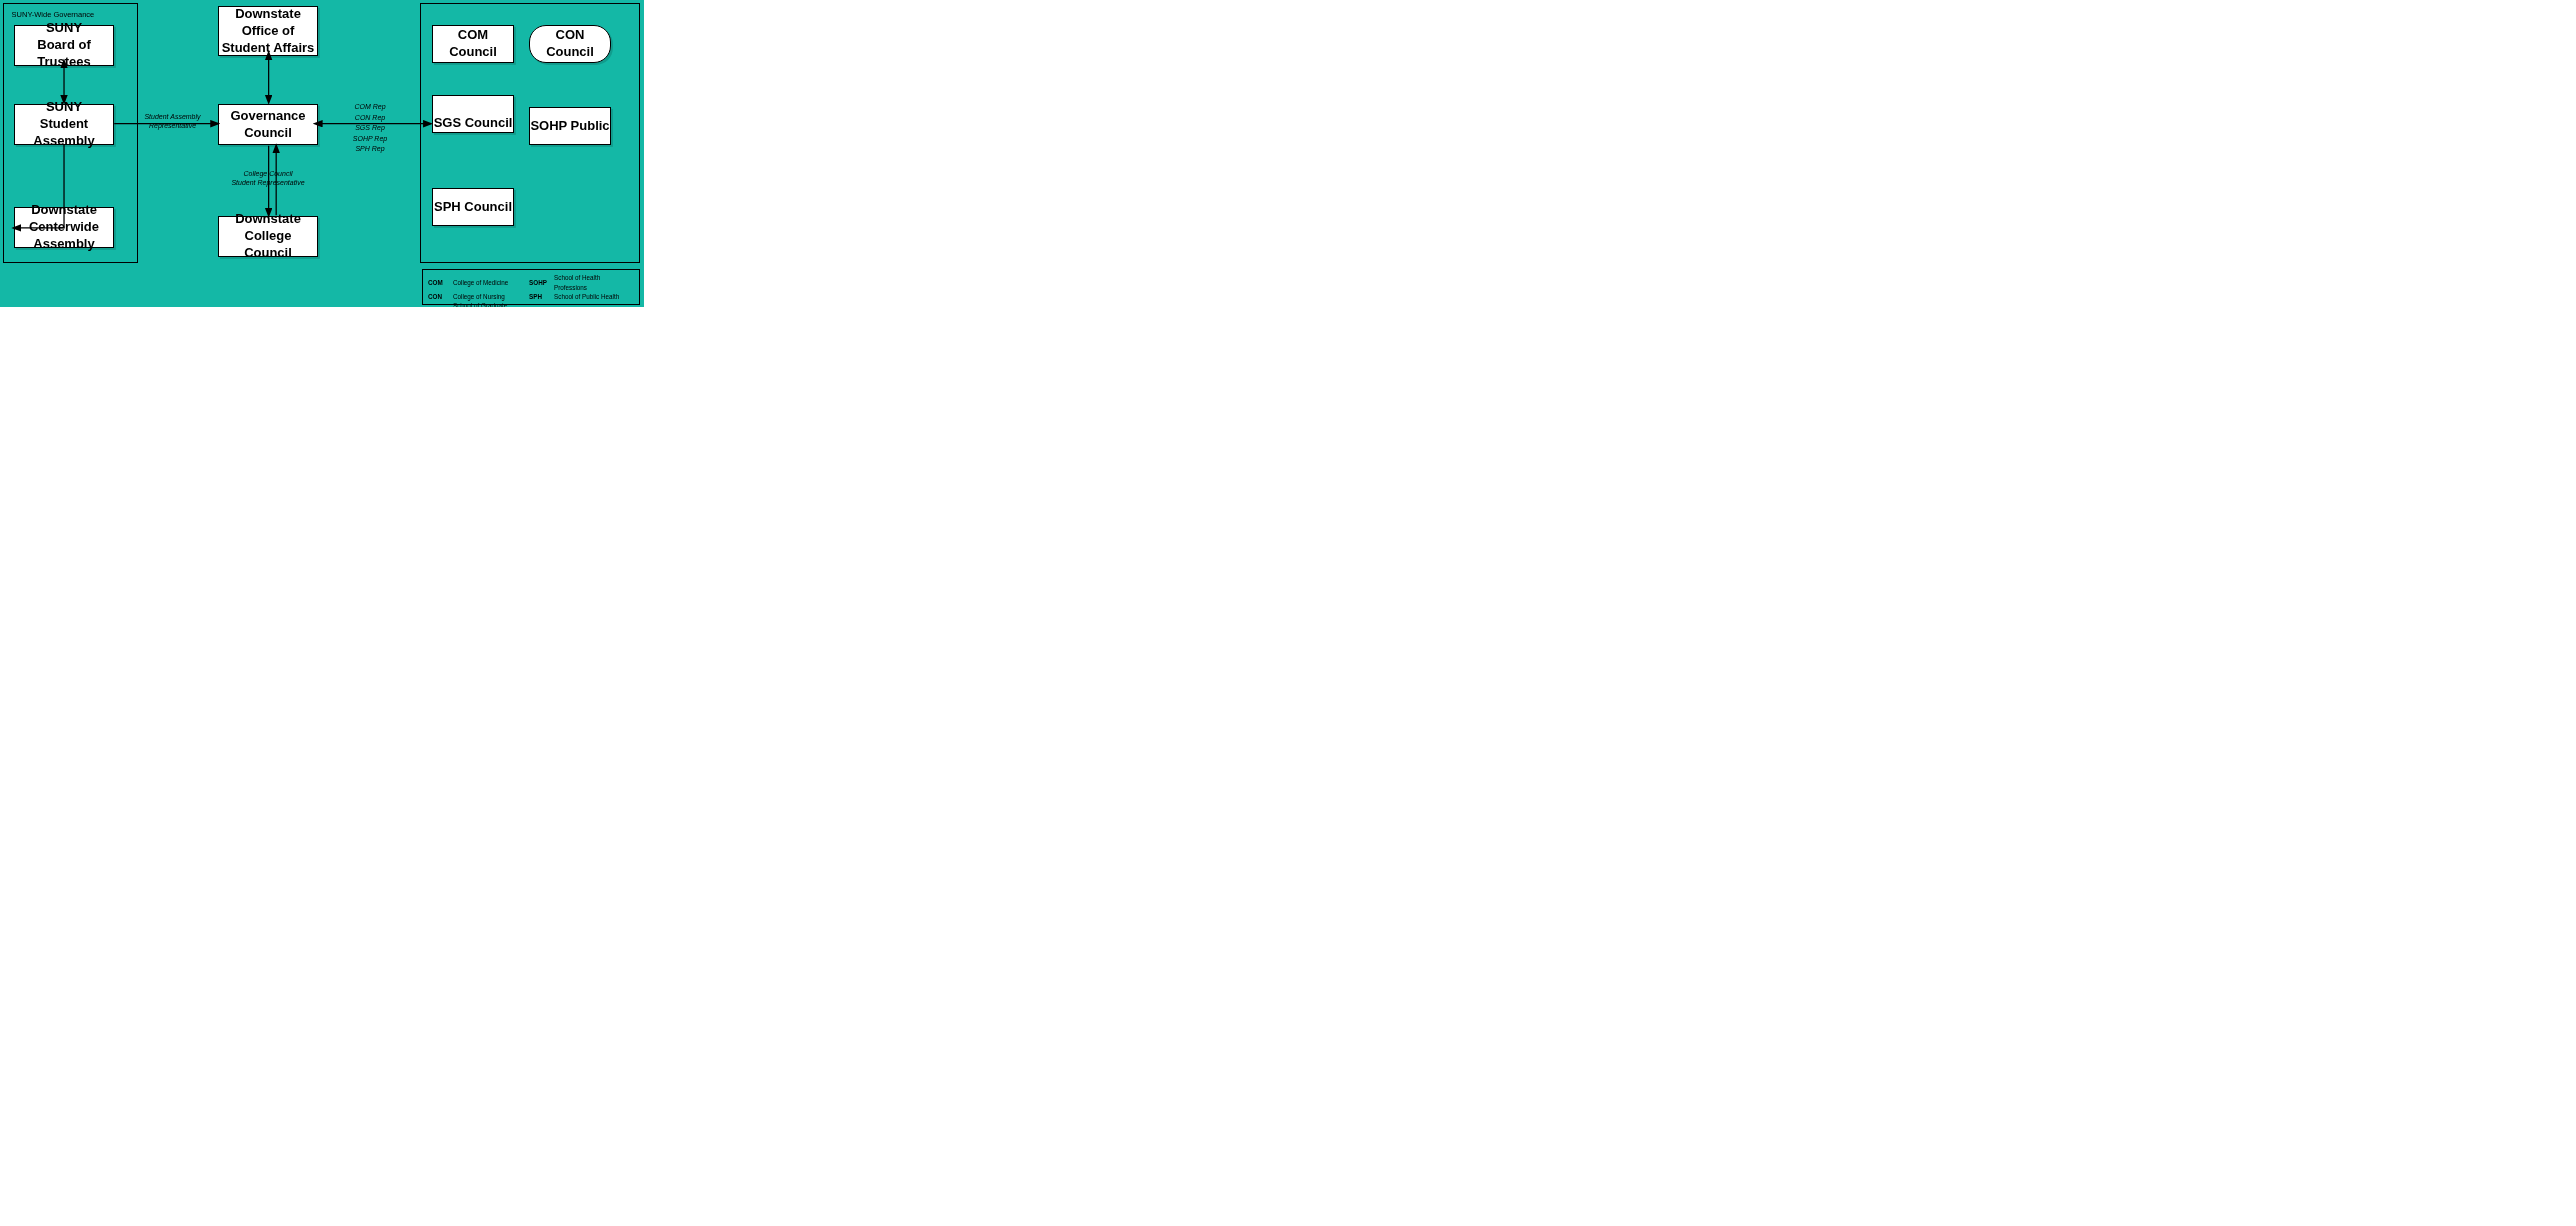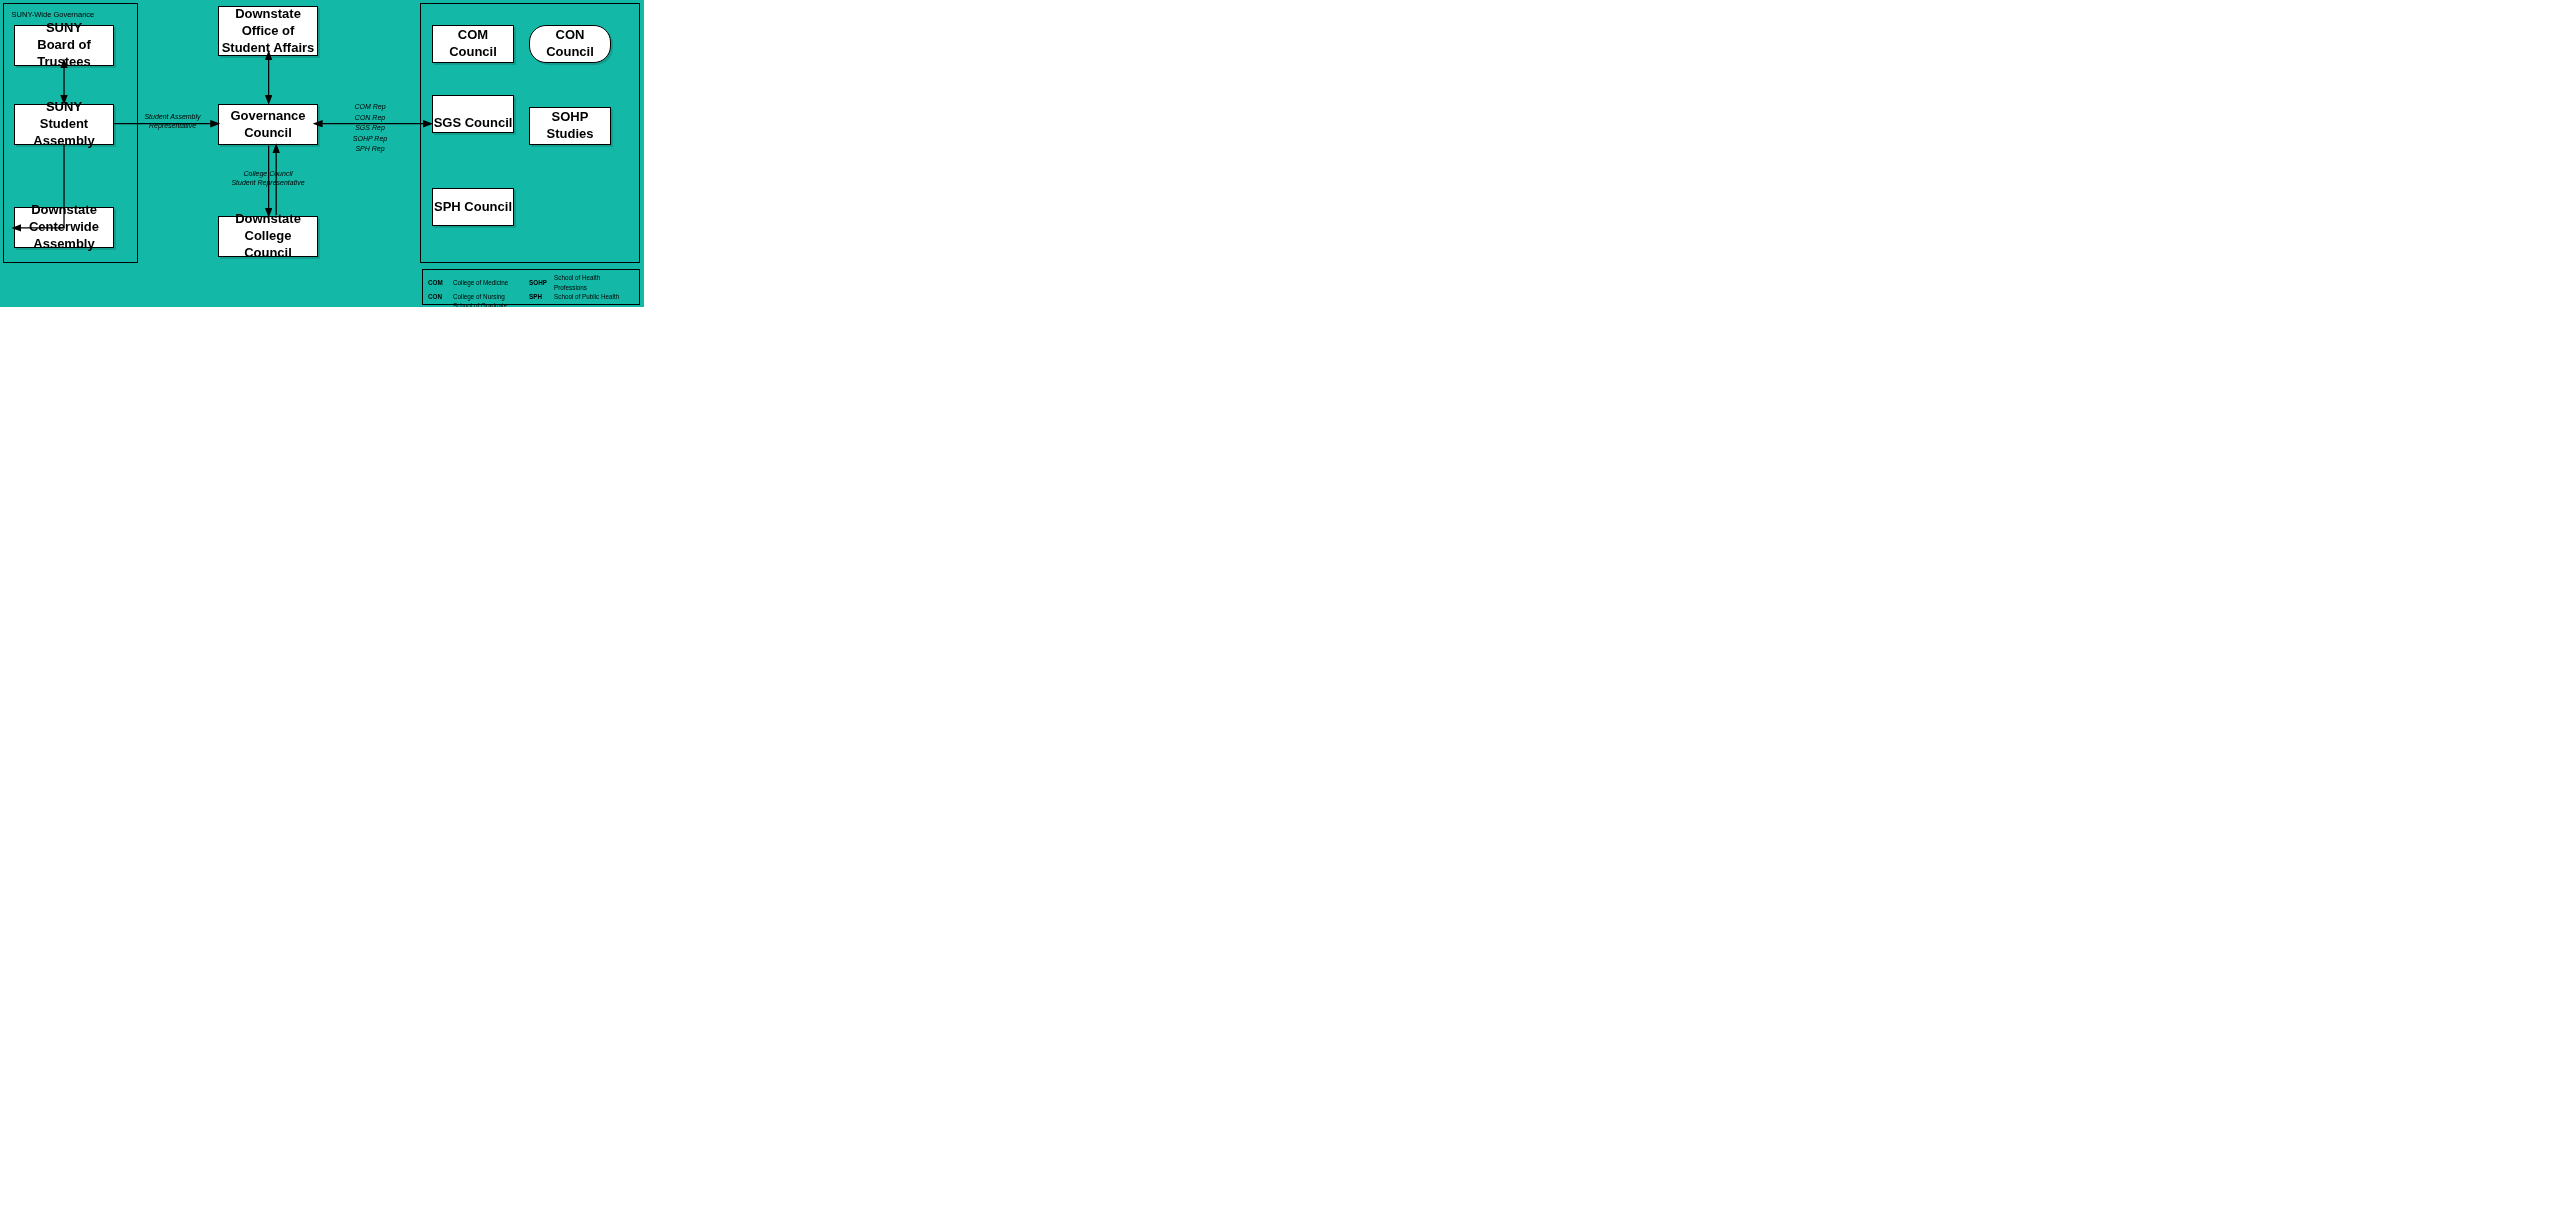--- a/index.html
+++ b/index.html
@@ -249,21 +249,21 @@
 
   <div class="box box-con">
     <span>CON Council</span>
   </div>
 
   <div class="box box-sgs">
     <span>SGS Council</span>
   </div>
 
   <div class="box box-sohp">
-    <span>SOHP Studies</span>
+    <span>SOHP Public</span>
   </div>
 
   <div class="box box-sph">
     <span>SPH Council</span>
   </div>
 
   <div class="label-text label-student-assembly">
     <em>Student Assembly<br>Representative</em>
   </div>
 

